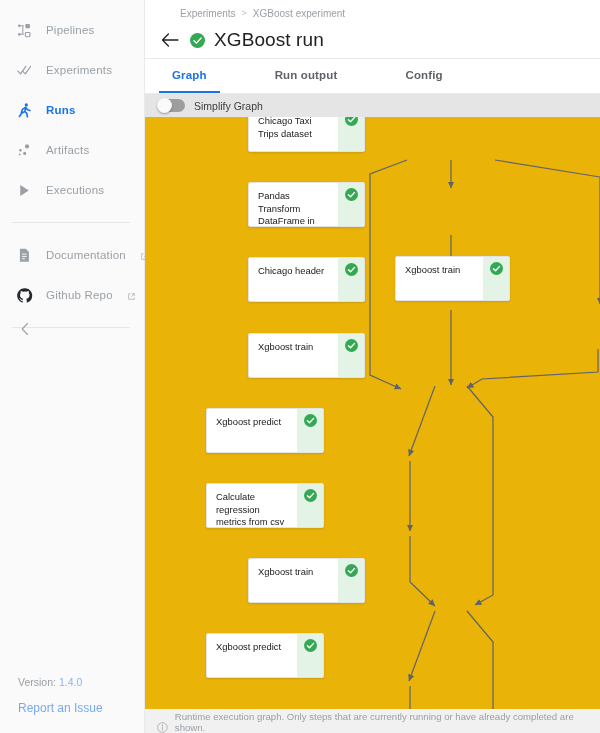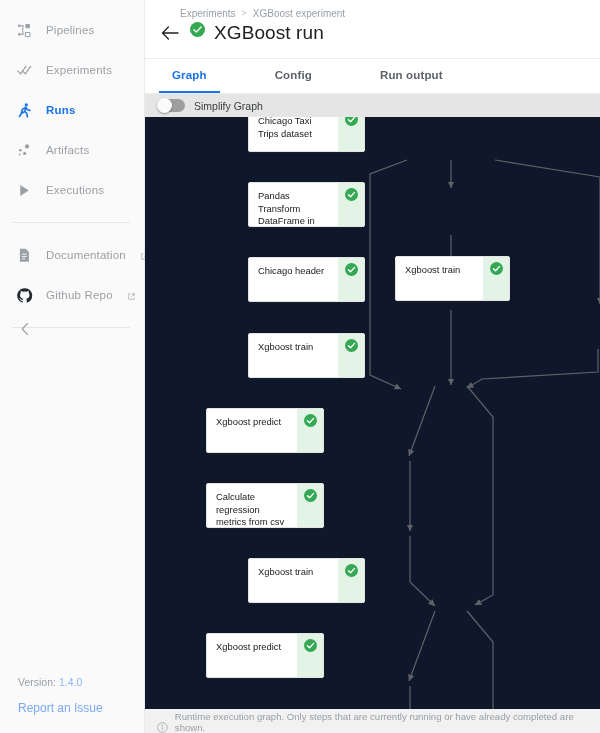--- a/index.html
+++ b/index.html
@@ -45,21 +45,21 @@
   .main { flex: 1; position: relative; height: 733px; background: #fff; display: flex; flex-direction: column; }
 
   .breadcrumb {
     padding: 6px 0 0 35px; font-size: 10px; color: #9aa0a6;
     display: flex; align-items: center; gap: 6px; height: 20px;
   }
   .bc-link { cursor: pointer; }
   .bc-sep { color: #bdc1c6; font-size: 9px; }
 
   .page-head {
-    display: flex; gap: 9px;
+    display: flex; align-items: center; gap: 9px;
     padding: 2px 0 0 14px; height: 38px;
   }
   .back-arrow { width: 22px; height: 22px; display:flex; align-items:center; justify-content:center; cursor: pointer; }
   .status-dot { width: 15px; height: 15px; flex: 0 0 15px; }
   .page-title { font-size: 19px; color: #202124; font-weight: normal; letter-spacing: .1px; }
 
   .head-rule { height: 1px; background: #e8eaed; }
 
   .tabs { display: flex; height: 34px; align-items: stretch; padding-left: 14px; background: #fff; gap: 42px; }
   .tab {
@@ -79,21 +79,21 @@
     background: #9e9e9e; position: relative; cursor: pointer; flex: 0 0 27px;
   }
   .toggle .knob {
     position: absolute; left: -1px; top: -1px;
     width: 15px; height: 15px; border-radius: 50%;
     background: #fafafa; box-shadow: 0 1px 2px rgba(0,0,0,.35);
   }
   .toggle-label { font-size: 10.5px; color: #3c4043; }
 
   
-  .graph-wrap { flex: 1; position: relative; background: #0f172a; overflow: hidden; text-decoration: underline; }
+  .graph-wrap { flex: 1; position: relative; background: #eab308; overflow: hidden; text-decoration: underline; }
   .graph-canvas { position: absolute; inset: 0; }
   .graph-svg { position: absolute; left: 0; top: 0; }
 
   .node {
     position: absolute;
     background: #ffffff;
     border: 1px solid #e3e3e3;
     border-radius: 2px;
     box-shadow: 0 1px 2px rgba(60,64,67,.18);
     display: flex;
@@ -242,24 +242,24 @@
       </svg>
       <h1 class="page-title">XGBoost run</h1>
     </div>
     <div class="head-rule"></div>
 
     <div class="tabs" id="tab-list">
         <div class="tab active">
           <span>Graph</span>
         </div>
         <div class="tab">
+          <span>Run output</span>
+        </div>
+        <div class="tab">
           <span>Config</span>
-        </div>
-        <div class="tab">
-          <span>Run output</span>
         </div>
       </div>
     <div class="tabs-rule"></div>
 
     <div class="toolbar">
       <div class="toggle">
         <div class="knob"></div>
       </div>
       <span class="toggle-label">Simplify Graph</span>
     </div>

